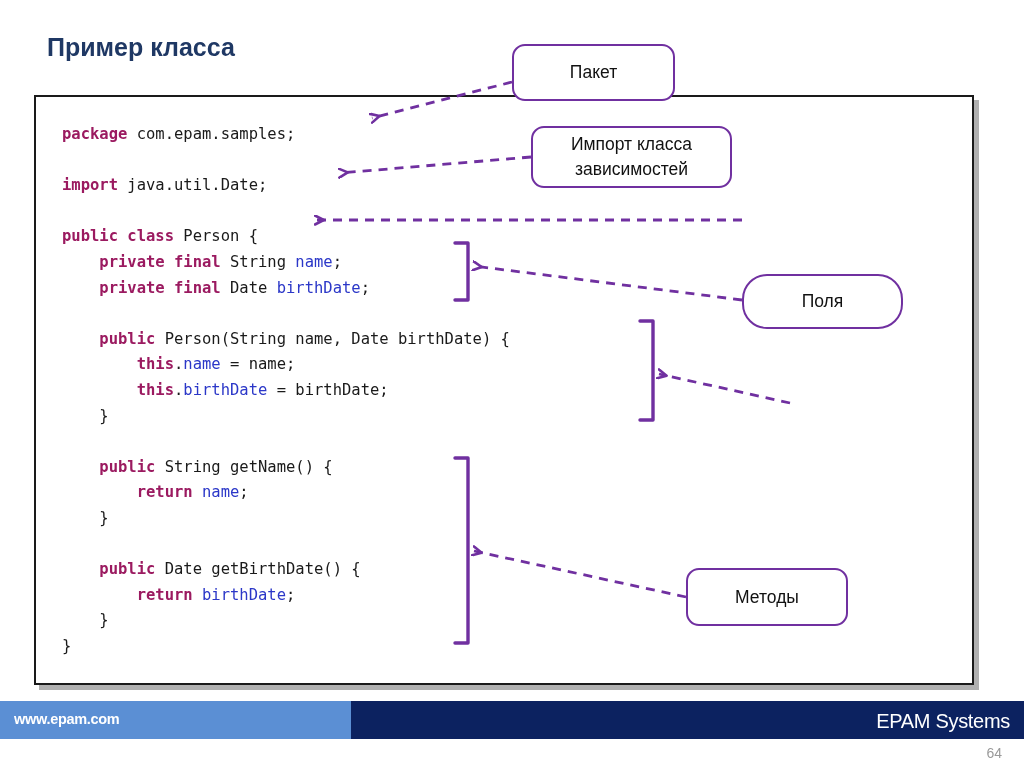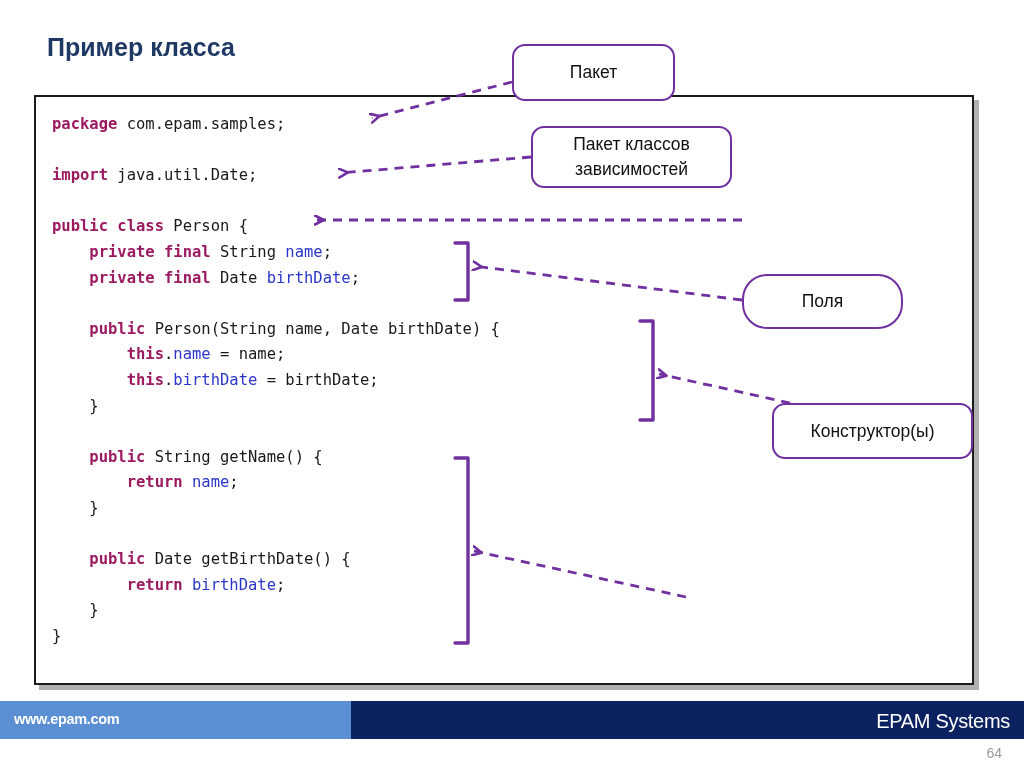--- a/index.html
+++ b/index.html
@@ -45,21 +45,21 @@
     background: #ffffff;
     border: 2px solid #1a1a1a;
     box-sizing: border-box;
     box-shadow: 5px 5px 0 0 rgba(150,150,150,0.75);
   }
 
   #code-text {
     position: absolute;
     left: 8px;
     top: 7px;
-    margin: 8px;
+    margin: 18px;
     font-family: "DejaVu Sans Mono", monospace;
     font-size: 15.5px;
     line-height: 25.6px;
     color: #1a1a1a;
     white-space: pre;
     letter-spacing: 0px;
   }
   .kw  { color: #9B1A60; font-weight: bold; }
   .id  { color: #2B37C8; }
   .pl  { color: #1a1a1a; }
@@ -197,33 +197,33 @@
     <path d="M455,458 L468,458 L468,643 L455,643" fill="none" stroke="#7030A0" stroke-width="3.4" stroke-linecap="round" stroke-linejoin="round"></path>
 
     <line x1="686" y1="597" x2="474" y2="551" stroke="#7030A0" stroke-width="2.8" stroke-dasharray="9,7" marker-end="url(#ah)"></line>
   </svg>
 
   <div class="callout" id="callout-package">
     <span>Пакет</span>
   </div>
 
   <div class="callout" id="callout-imports">
-    <span class="multiline" style="white-space: pre-line;">Пакет классов
+    <span class="multiline" style="white-space: pre-line;">Импорт класса
 зависимостей</span>
   </div>
 
 
   <div class="callout" id="callout-fields">
     <span>Поля</span>
   </div>
 
-  <div class="callout" id="callout-ctors">
-    <span>Конструктор(ы)</span>
-  </div>
-
+
+  <div class="callout" id="callout-methods">
+    <span>Методы</span>
+  </div>
 
   <div id="footer-left"></div>
   <div id="footer-right"></div>
   <div id="footer-url">www.epam.com</div>
   <div id="footer-brand">EPAM Systems</div>
   <div id="page-number">64</div>
 
 </div>
 
 </body></html>

